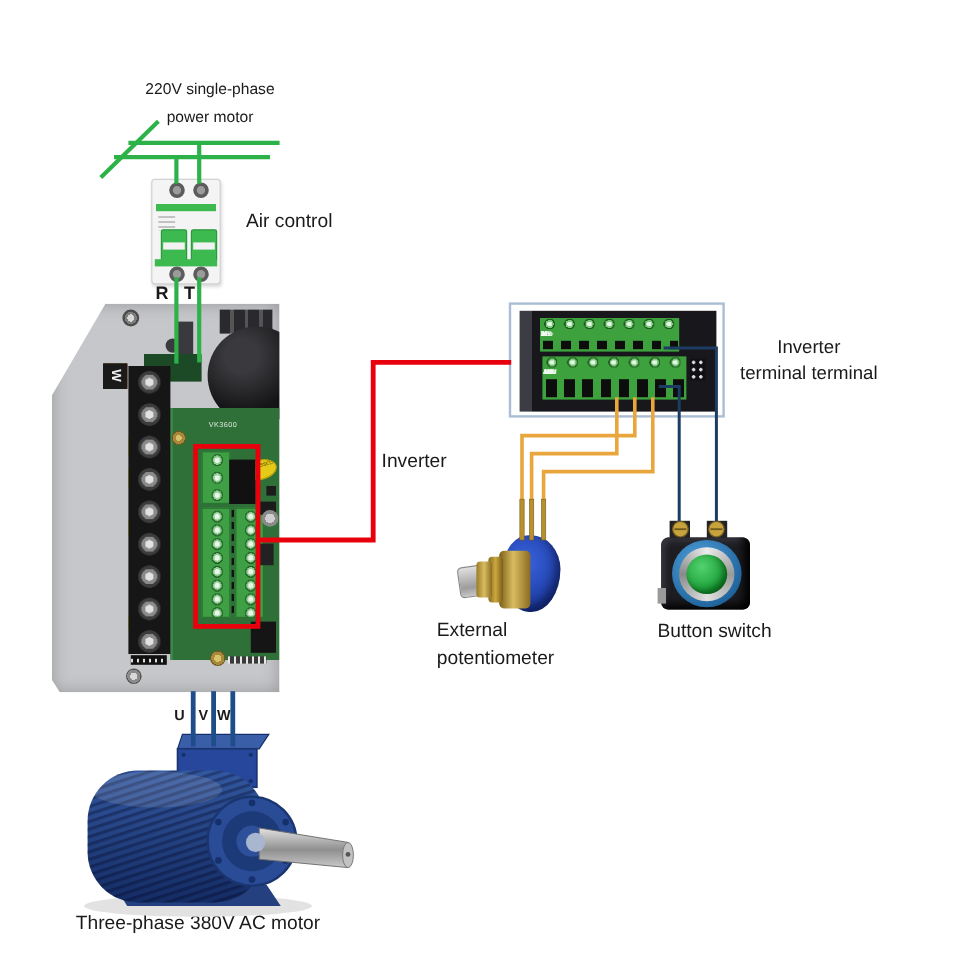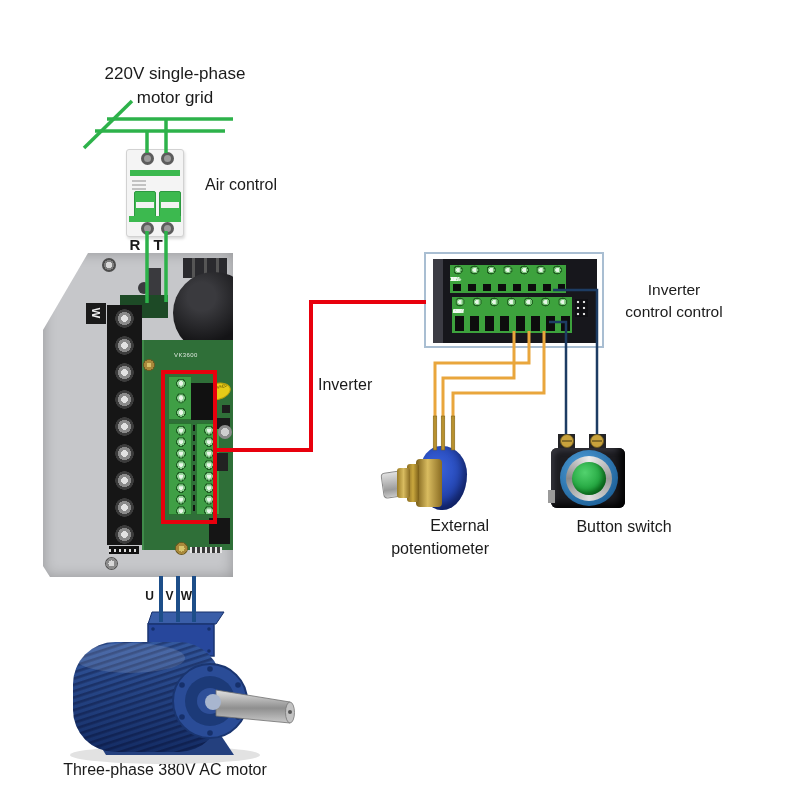--- a/index.html
+++ b/index.html
@@ -2,26 +2,26 @@
 <html style="--wire-green: #2db24a; --wire-red: #e8000d; --wire-orange: #e9a63c; --wire-navy: #1d3c63; --wire-blue: #1d4e89; --box-border: #a9bed2; --pcb-green: #2f6f38; --terminal-green: #3da23d; --label-red: #c8242c; --label-yellow: #e5cb18; --pot-blue: #2647b8; --button-green: #17a53c; --motor-blue: #2a4d97;"><head>
 <meta charset="utf-8">
 <style>
   html,body{margin:0;padding:0;background:#fff;}
   #stage{position:relative;width:800px;height:800px;background:#fff;overflow:hidden;
          font-family:"Liberation Sans",sans-serif;color:#1a1a1a;}
   #stage *{position:absolute;box-sizing:border-box;}
   .txt{white-space:nowrap;line-height:1.25;}
 
   
-  .lab-grid{left:85px;top:62px;width:180px;font-size:17px;line-height:24px;text-align:center;}
+  .lab-grid{left:85px;top:62px;width:180px;font-size:13px;line-height:24px;text-align:center;}
   .lab-air{left:205px;top:175px;font-size:16px;}
   .lab-inv{left:318px;top:375px;font-size:16px;}
   .lab-ctl{left:604px;top:279px;width:140px;font-size:15.5px;line-height:22px;text-align:center;}
-  .lab-pot{left:377px;top:514px;width:112px;font-size:16px;line-height:23px;text-align:right;}
-  .lab-btn{left:533px;top:517px;width:110px;font-size:16px;text-align:center;margin-left:36px;}
+  .lab-pot{left:364px;top:514px;width:112px;font-size:16px;line-height:23px;text-align:left;}
+  .lab-btn{left:533px;top:517px;width:110px;font-size:16px;text-align:right;}
   .lab-motor{left:25px;top:760px;width:280px;font-size:16px;text-align:center;}
   .rt-lab{width:16px;font-size:15px;font-weight:600;text-align:center;z-index:60;}
   .uvw-lab{width:15px;font-size:12px;font-weight:600;text-align:center;z-index:60;}
 
   
   .airsw{left:126px;top:149px;width:58px;height:88px;background:#f4f4f4;
          border:1px solid #d2d2d2;border-radius:3px;box-shadow:1px 2px 3px rgba(0,0,0,.15);}
   .airsw .term{width:13px;height:13px;border-radius:50%;background:#9b9b9b;border:3px solid #5c5c5c;}
   .airsw .t1{left:14px;top:2px;} .airsw .t2{left:34px;top:2px;}
   .airsw .t3{left:14px;top:72px;} .airsw .t4{left:34px;top:72px;}
@@ -150,27 +150,27 @@
   .pin-brass{fill:#b8912f;stroke:#7a5f1a;stroke-width:.5;}
   .screw-brass{fill:#c8a23c;stroke:#6e5a20;stroke-width:1;}
 </style>
 </head>
 <body>
 
 <div id="stage">
 
   <div class="txt lab-grid">
     <span style="position:static">220V single-phase</span><br>
-    <span style="position:static">motor grid</span>
+    <span style="position:static">power motor</span>
   </div>
   <div class="txt lab-air">Air control</div>
   <div class="txt lab-inv">Inverter</div>
   <div class="txt lab-ctl">
     <span style="position:static">Inverter</span><br>
-    <span style="position:static">control control</span>
+    <span style="position:static">terminal terminal</span>
   </div>
   <div class="txt lab-pot">
     <span style="position:static">External</span><br>
     <span style="position:static">potentiometer</span>
   </div>
   <div class="txt lab-btn">Button switch</div>
   <div class="txt lab-motor">Three-phase 380V AC motor</div>
 
   <div class="rt-lab" style="left:127px;top:236px;">R</div>
   <div class="rt-lab" style="left:150px;top:236px;">T</div>

